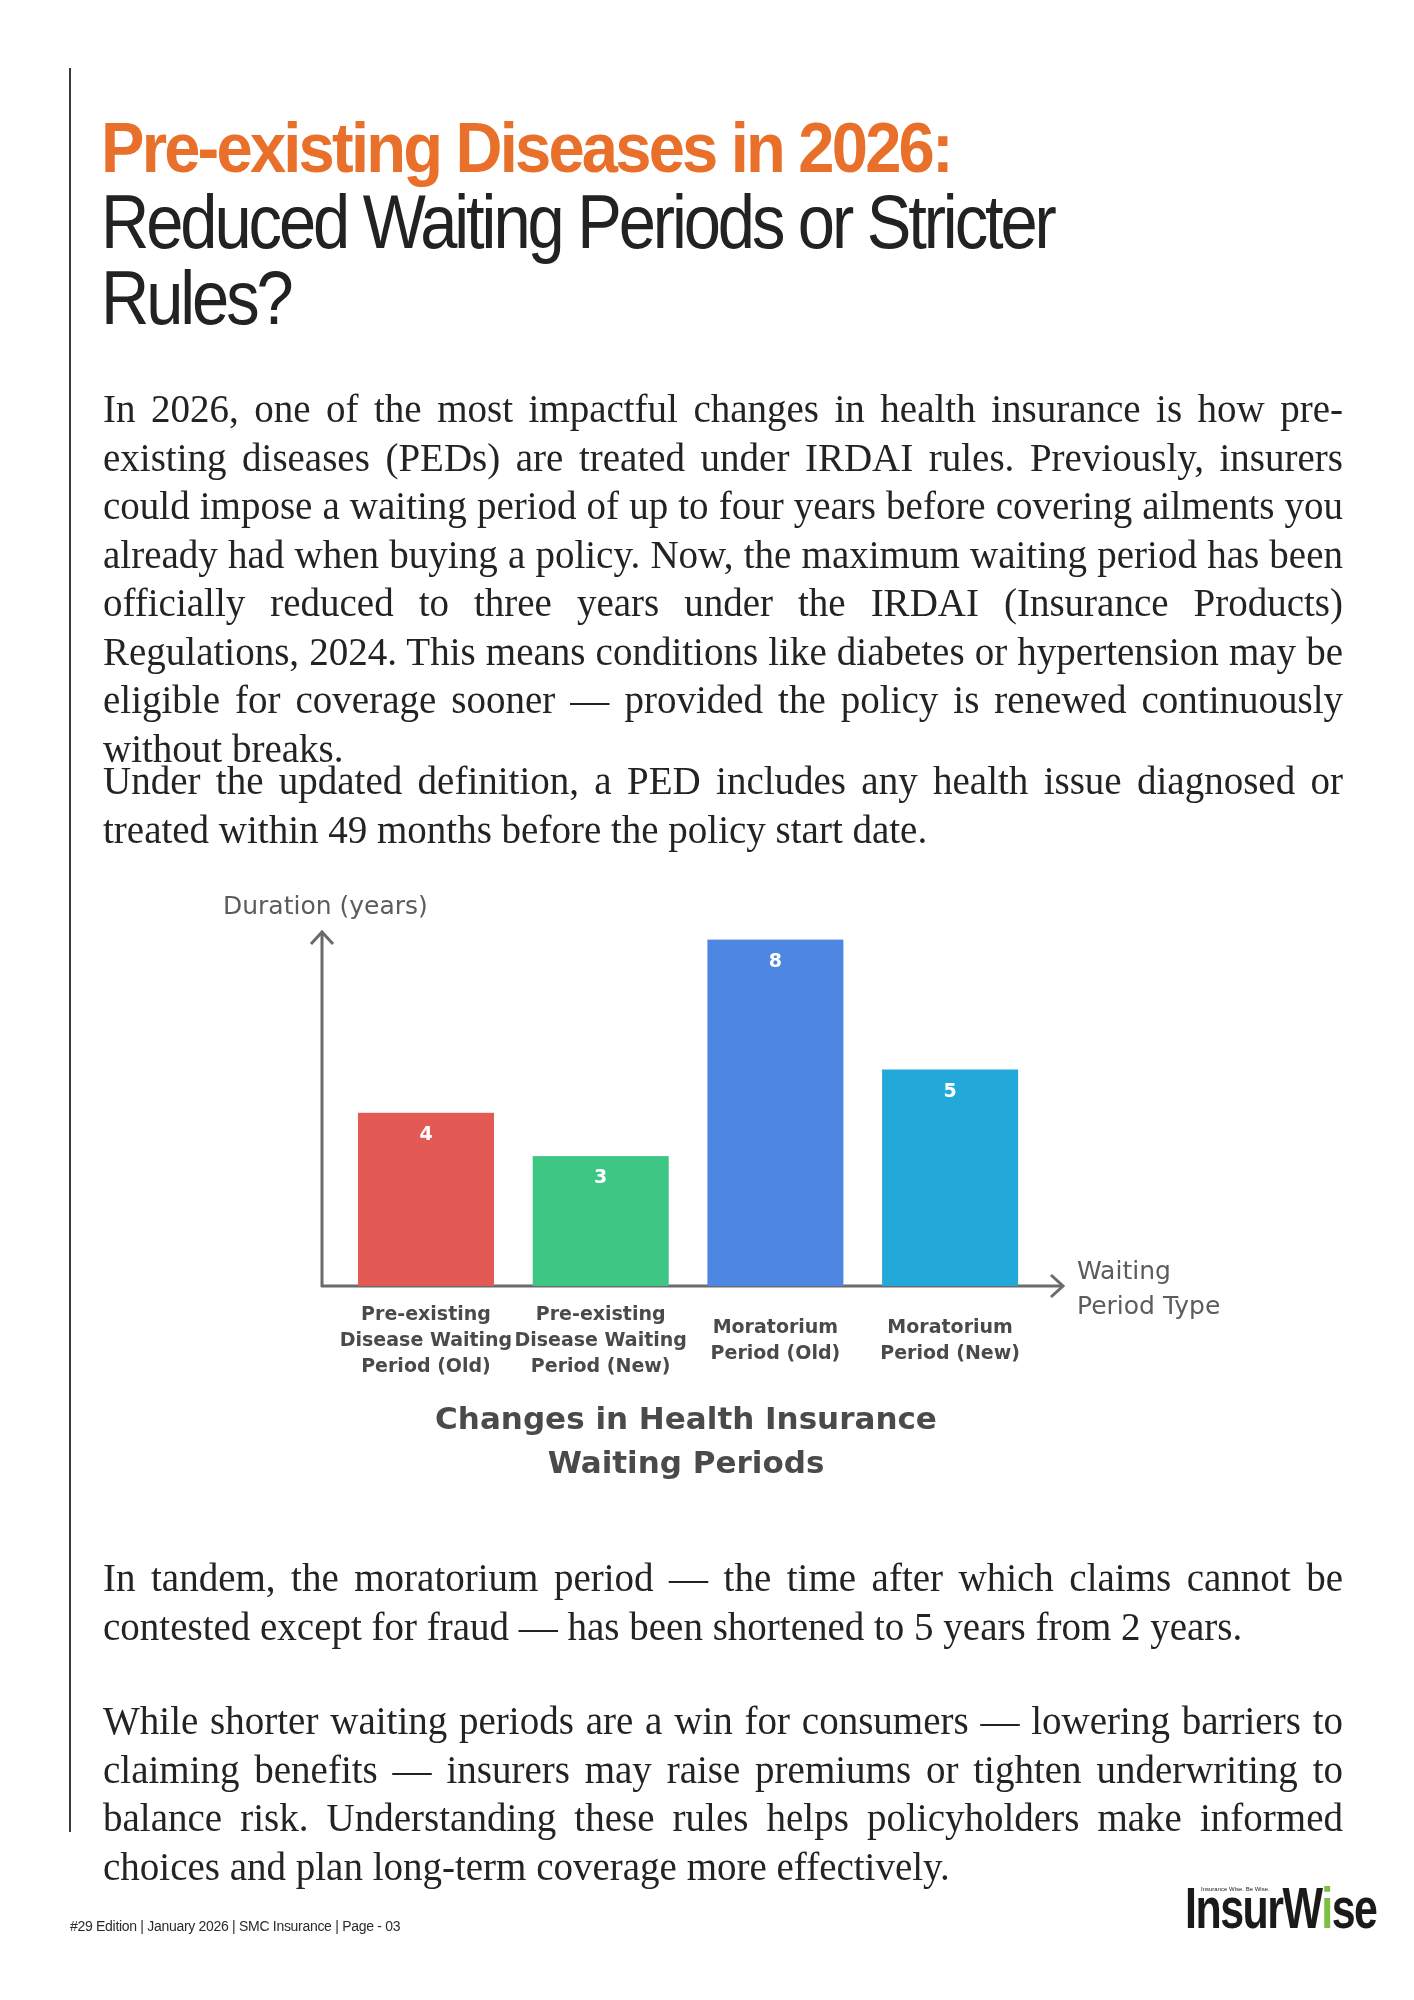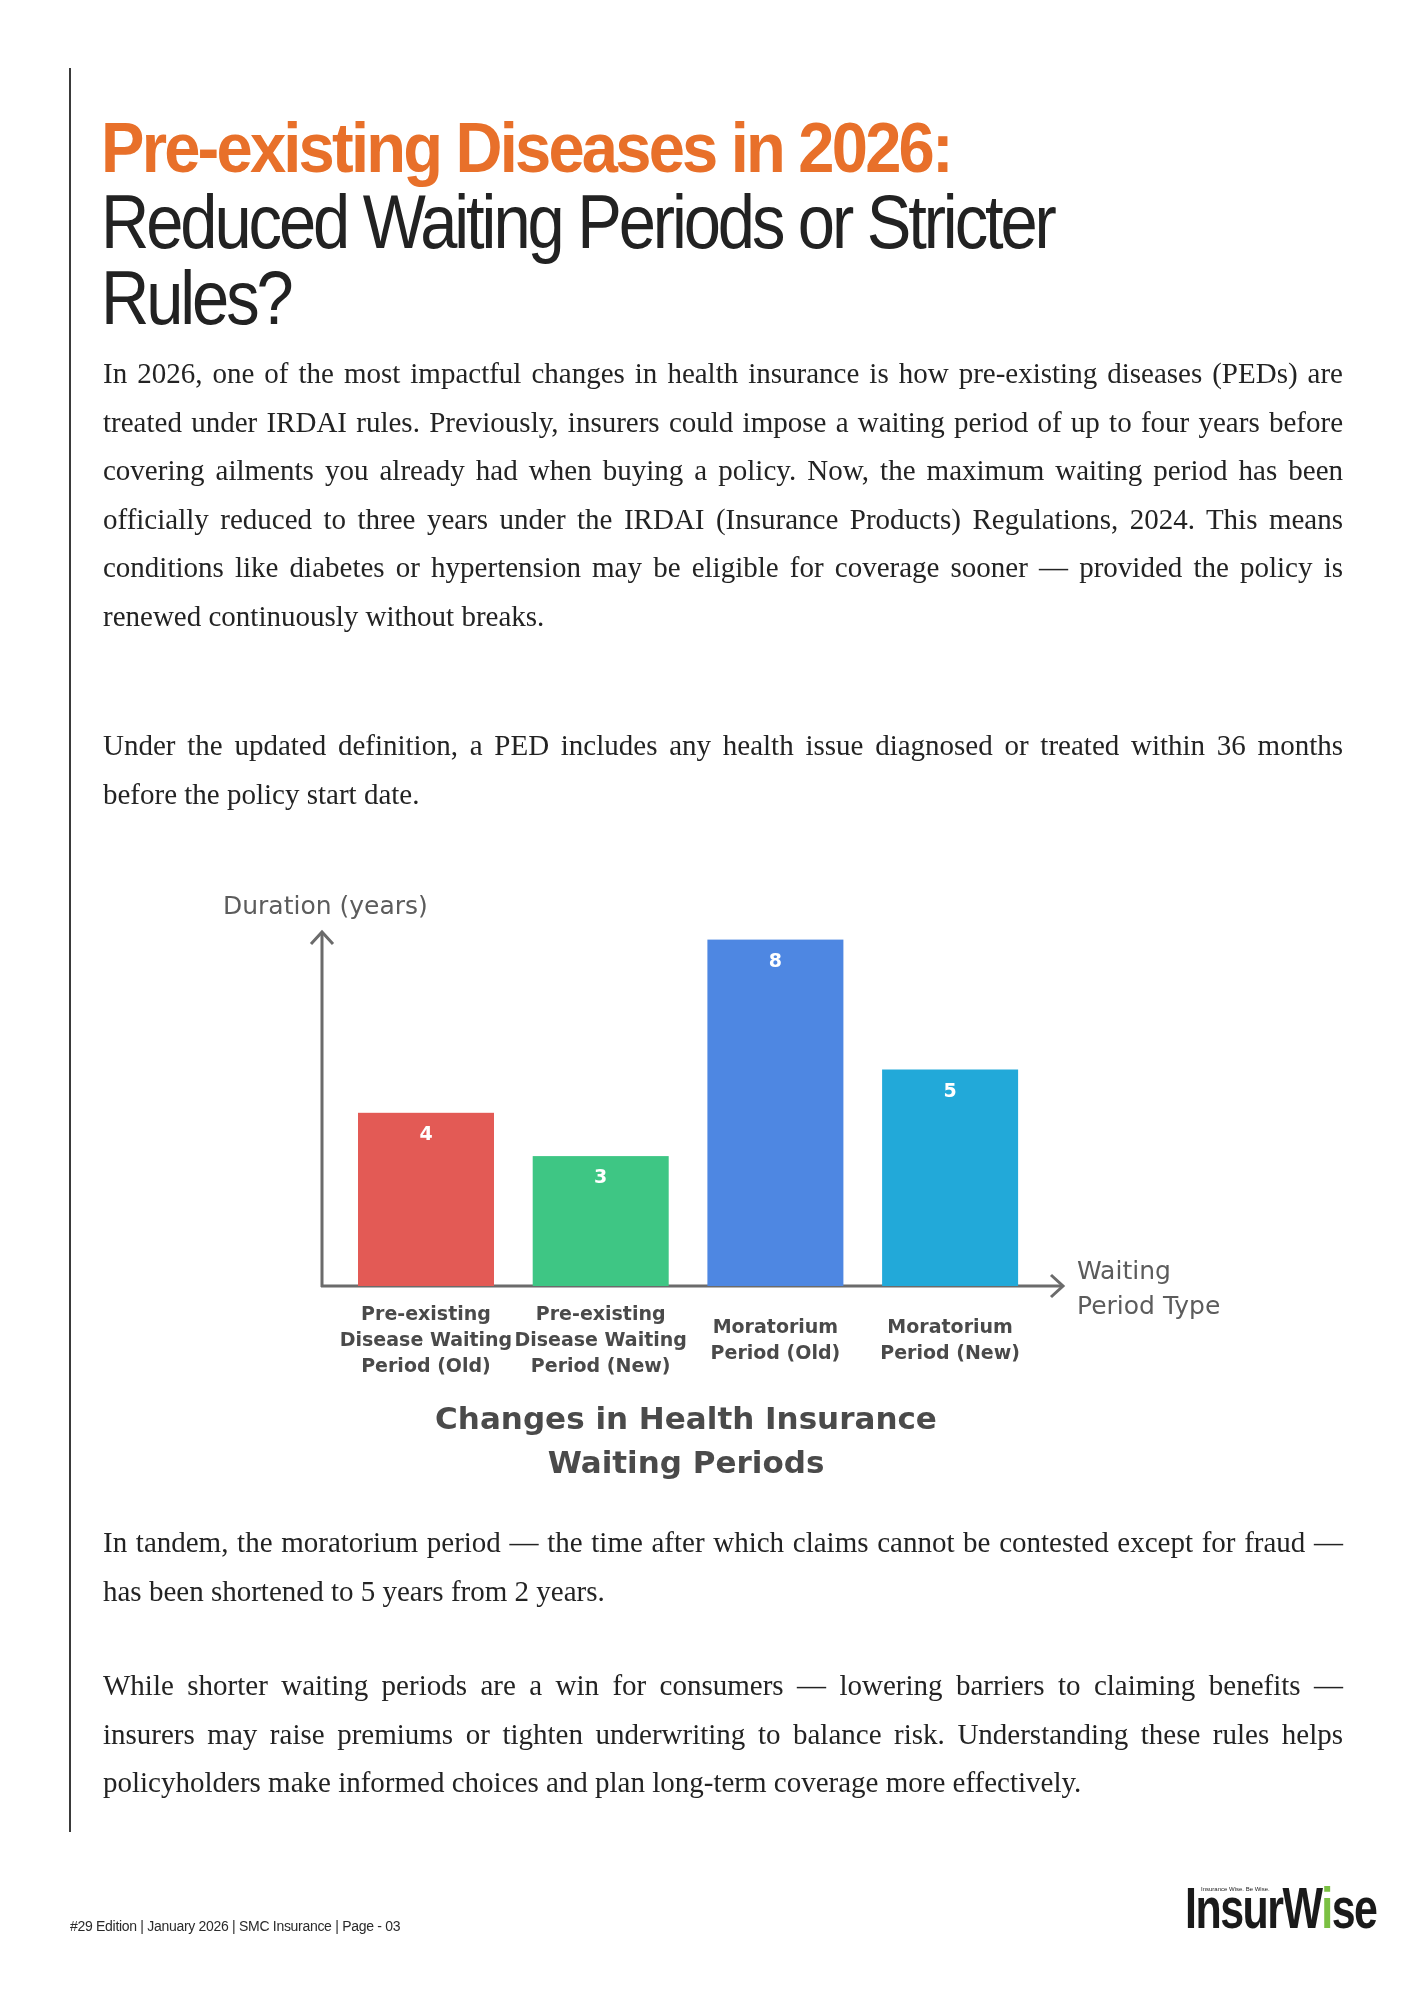--- a/index.html
+++ b/index.html
@@ -7,21 +7,21 @@
   body { position: relative; font-family: "Liberation Serif", serif; color: #222222; }
 
   .side-rule { position: absolute; left: 69px; top: 68px; width: 2px; height: 1764px; background: #3a3a3a; }
 
   .title-line { position: absolute; left: 101px; white-space: nowrap; transform-origin: left top; font-family: "Liberation Sans", sans-serif; }
   .title-accent { top: 108px; font-size: 70px; font-weight: bold; letter-spacing: -3px; color: #E8702A; line-height: 80px; transform: scaleX(0.93); }
   .title-main { font-size: 76px; font-weight: normal; letter-spacing: -3.5px; color: #222222; line-height: 80px; transform: scaleX(0.88); }
   .title-main.l1 { top: 182px; }
   .title-main.l2 { top: 258px; }
 
-  .para { position: absolute; left: 103px; width: 1240px; font-size: 29px; line-height: 48.5px; text-align: justify; color: #232323; }
+  .para { position: absolute; left: 103px; width: 1240px; font-size: 39px; line-height: 48.5px; text-align: justify; color: #232323; margin-top: 36px; }
   .para-1 { top: 349px; }
   .para-2 { top: 721px; }
   .para-3 { top: 1518px; }
   .para-4 { top: 1661px; }
 
   .chart { position: absolute; left: 0; top: 0; width: 1414px; height: 2000px; pointer-events: none; }
   .chart text { font-family: "DejaVu Sans", sans-serif; }
   .chart .axis-label { font-size: 25px; fill: #5c5c5c; }
   .chart .cat-label { font-size: 19px; fill: #4a4a4a; font-weight: bold; }
   .chart .val-label { font-size: 19px; fill: #ffffff; font-weight: bold; }
@@ -39,21 +39,21 @@
 
 <div class="side-rule"></div>
 
 <h1>
   <div class="title-line title-accent">Pre-existing Diseases in 2026:</div>
   <div class="title-line title-main l1">Reduced Waiting Periods or Stricter</div>
   <div class="title-line title-main l2">Rules?</div>
 </h1>
 
 <p class="para para-1">In 2026, one of the most impactful changes in health insurance is how pre-existing diseases (PEDs) are treated under IRDAI rules. Previously, insurers could impose a waiting period of up to four years before covering ailments you already had when buying a policy. Now, the maximum waiting period has been officially reduced to three years under the IRDAI (Insurance Products) Regulations, 2024. This means conditions like diabetes or hypertension may be eligible for coverage sooner — provided the policy is renewed continuously without breaks.</p>
-<p class="para para-2">Under the updated definition, a PED includes any health issue diagnosed or treated within 36 months before the policy start date.</p>
+<p class="para para-2">Under the updated definition, a PED includes any health issue diagnosed or treated within 49 months before the policy start date.</p>
 
 <svg class="chart" viewBox="0 0 1414 2000" xmlns="http://www.w3.org/2000/svg">
   <g id="chart-axes">
     <line x1="322" y1="1287" x2="322" y2="933" stroke="#6b6b6b" stroke-width="3"></line>
     <polyline points="311,944 322,932 333,944" fill="none" stroke="#6b6b6b" stroke-width="3"></polyline>
     <line x1="321" y1="1286" x2="1062" y2="1286" stroke="#6b6b6b" stroke-width="3"></line>
     <polyline points="1051,1275 1063,1286 1051,1297" fill="none" stroke="#6b6b6b" stroke-width="3"></polyline>
   </g>
   <text class="axis-label" x="223" y="914">Duration (years)</text>
   <text class="axis-label" x="1077" y="1279">Waiting</text>

